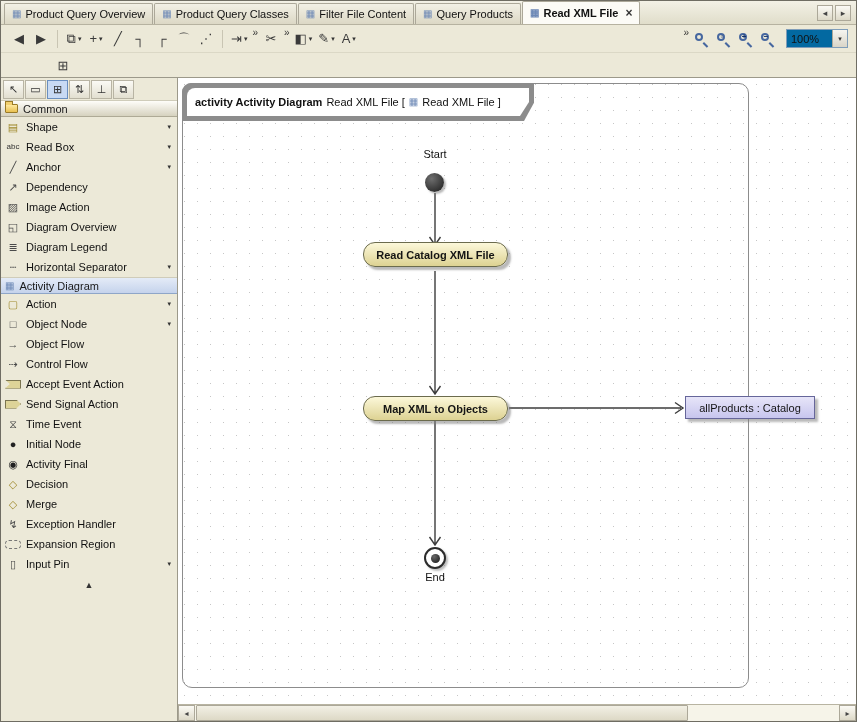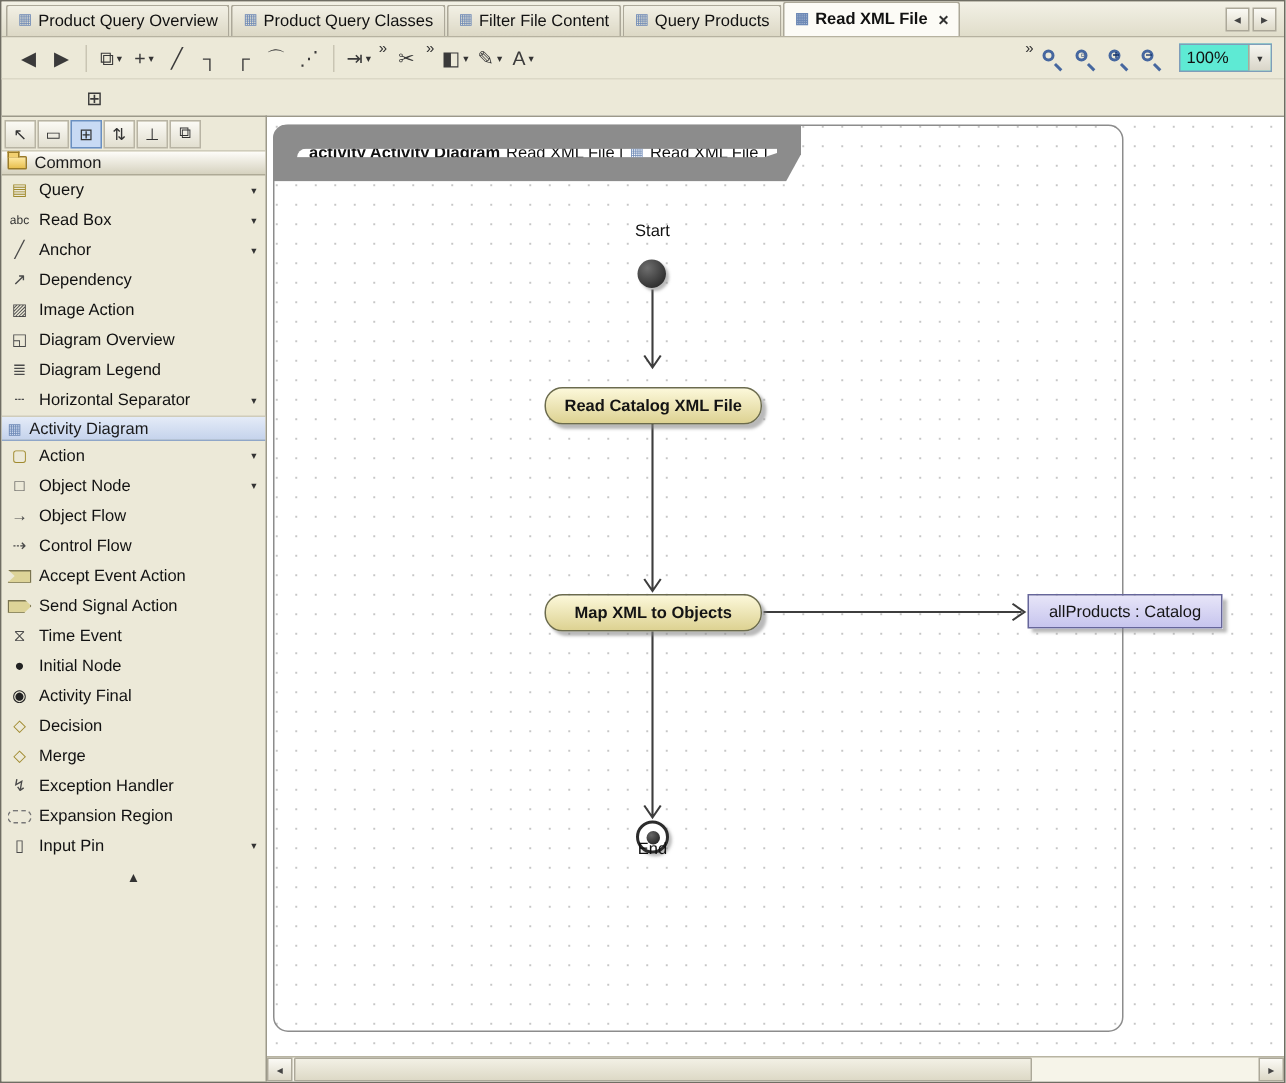--- a/index.html
+++ b/index.html
@@ -27,21 +27,21 @@
   .tglyph{font-size:13px;line-height:1}
   .tcaret{font-size:7px;color:#333;margin-left:2px}
   .tsep{width:1px;height:18px;background:#c9c5b3;margin:0 4px}
   .tovf{font-size:10px;color:#333;align-self:flex-start;margin:2px 1px 0 1px}
   .sp{flex:1}
   .mag{position:relative;width:16px;height:16px;display:inline-block}
   .mag i{position:absolute;left:1px;top:2px;width:8px;height:8px;border:2px solid #46679f;border-radius:50%}
   .mag b{position:absolute;left:10px;top:11px;width:6px;height:2px;background:#46679f;transform:rotate(45deg);transform-origin:0 0}
   .magsign{position:absolute;left:1px;top:1px;width:10px;text-align:center;font-size:8px;font-weight:bold;
            color:#10306a;font-style:normal;line-height:10px}
-  .zoomc{width:62px;height:19px;border:1px solid #7f9db9;background:#5eead4;display:flex;align-items:stretch;margin-left:6px}
+  .zoomc{width:62px;height:19px;border:1px solid #7f9db9;background:#0369a1;display:flex;align-items:stretch;margin-left:6px}
   .zoomv{flex:1;display:flex;align-items:center;padding-left:4px}
   .zoomb{width:15px;background:linear-gradient(#f6f5f0,#d9d5c8);border-left:1px solid #aca899;
          display:flex;align-items:center;justify-content:center;font-size:7px;color:#333}
   .toolbar2{position:absolute;left:0;top:52px;width:177px;height:24px;display:flex;align-items:center;padding-left:52px;color:#3a3a3a}
 
   
   .palette{position:absolute;left:0;top:76px;width:177px;bottom:0;background:#ece9d8;
            border-right:1px solid #9c998a;border-top:1px solid #9c998a;overflow:hidden}
   .phead{height:17px;display:flex;align-items:center;gap:5px;padding:0 4px;color:#1a1a1a;
          background:linear-gradient(#fefdf9,#d6d2bf);border-top:1px solid #cfccba;border-bottom:1px solid #aeaa96}
@@ -64,21 +64,21 @@
   .picon.region{border:1px dashed #777;border-radius:4px;background:transparent}
   .plabel{flex:1;white-space:nowrap;overflow:hidden}
   .pcaret{font-size:7px;color:#333;padding-right:2px}
   .pscroll{margin-top:6px;text-align:center;font-size:9px;color:#333}
 
   
   .canvas{position:absolute;left:177px;top:76px;right:0;bottom:0;background:#fff;border-top:1px solid #9c998a;
           background-image:radial-gradient(circle,#c6c6c6 0.8px,transparent 1px);background-size:13px 13px}
   .frame{position:absolute;left:4px;top:5px;width:567px;height:605px;border:1px solid #8c8c8c;border-radius:10px}
   .fheadb{position:absolute;left:-1px;top:-1px;width:352px;height:38px;background:#8c8c8c;
-          clip-path:polygon(0 0,100% 0,100% 52%,calc(100% - 10px) 100%,0 100%);border-radius:9px 0 0 0;padding:16px}
+          clip-path:polygon(0 0,100% 0,100% 52%,calc(100% - 10px) 100%,0 100%);border-radius:9px 0 0 0;padding:5px}
   .fhead{width:100%;height:100%;background:#fff;clip-path:polygon(0 0,100% 0,100% 50%,calc(100% - 9px) 100%,0 100%);
          border-radius:8px 0 0 0;display:flex;align-items:center;gap:4px;padding:0 8px;white-space:nowrap}
   .fkw{font-weight:bold}
   .flows{position:absolute;left:0;top:0;pointer-events:none}
   .node-label{position:absolute;width:60px;text-align:center;color:#111}
   .initial{position:absolute;left:247px;top:95px;width:19px;height:19px;border-radius:50%;
            background:radial-gradient(circle at 35% 30%,#6e6e6e,#1a1a1a);box-shadow:2px 2px 2px rgba(125,125,125,.55)}
   .action{position:absolute;left:185px;width:145px;height:25px;border:1px solid #6b6b4d;border-radius:12px;
           background:linear-gradient(#fcf8da,#ddd292);display:flex;align-items:center;justify-content:center;
           font-weight:bold;color:#141414;box-shadow:3px 3px 2px rgba(128,128,128,.55)}
@@ -230,21 +230,21 @@
     <span class="ptool">⊥</span>
     <span class="ptool">⧉</span>
   </div>
 
   <div class="phead">
     <span class="folder"></span>
     <span>Common</span>
   </div>
   <div class="prow">
     <span class="picon gold">▤</span>
-    <span class="plabel">Query</span>
+    <span class="plabel">Shape</span>
     <span class="pcaret">▾</span>
   </div>
   <div class="prow">
     <span class="picon abc">abc</span>
     <span class="plabel">Read Box</span>
     <span class="pcaret">▾</span>
   </div>
   <div class="prow">
     <span class="picon">╱</span>
     <span class="plabel">Anchor</span>
@@ -354,27 +354,27 @@
     <g stroke="#3d3d3d" stroke-width="1.4" fill="none">
       <path d="M257 115 V166 M251.5 159 L257 167 L262.5 159"></path>
       <path d="M257 193 V315 M251.5 308 L257 316 L262.5 308"></path>
       <path d="M331 330 H503 M497 324.5 L505 330 L497 335.5"></path>
       <path d="M257 343 V466 M251.5 459 L257 467 L262.5 459"></path>
     </g>
   </svg>
 
   <div class="node-label" style="left:227px;top:70px">Start</div>
   <div class="initial"></div>
-  <div class="action" style="top:180px">Read Catalog XML File</div>
+  <div class="action" style="top:164px">Read Catalog XML File</div>
   <div class="action" style="top:318px">Map XML to Objects</div>
   <div class="objnode">allProducts : Catalog</div>
   <div class="final">
       <span class="fdot"></span>
     </div>
-  <div class="node-label" style="left:227px;top:482px">End</div>
+  <div class="node-label" style="left:227px;top:493px">End</div>
 
   <div class="hscroll">
     <span class="sbtn">◂</span>
     <span class="sthumb"></span>
     <span class="sp"></span>
     <span class="sbtn">▸</span>
   </div>
 </div>
 
 </body></html>

